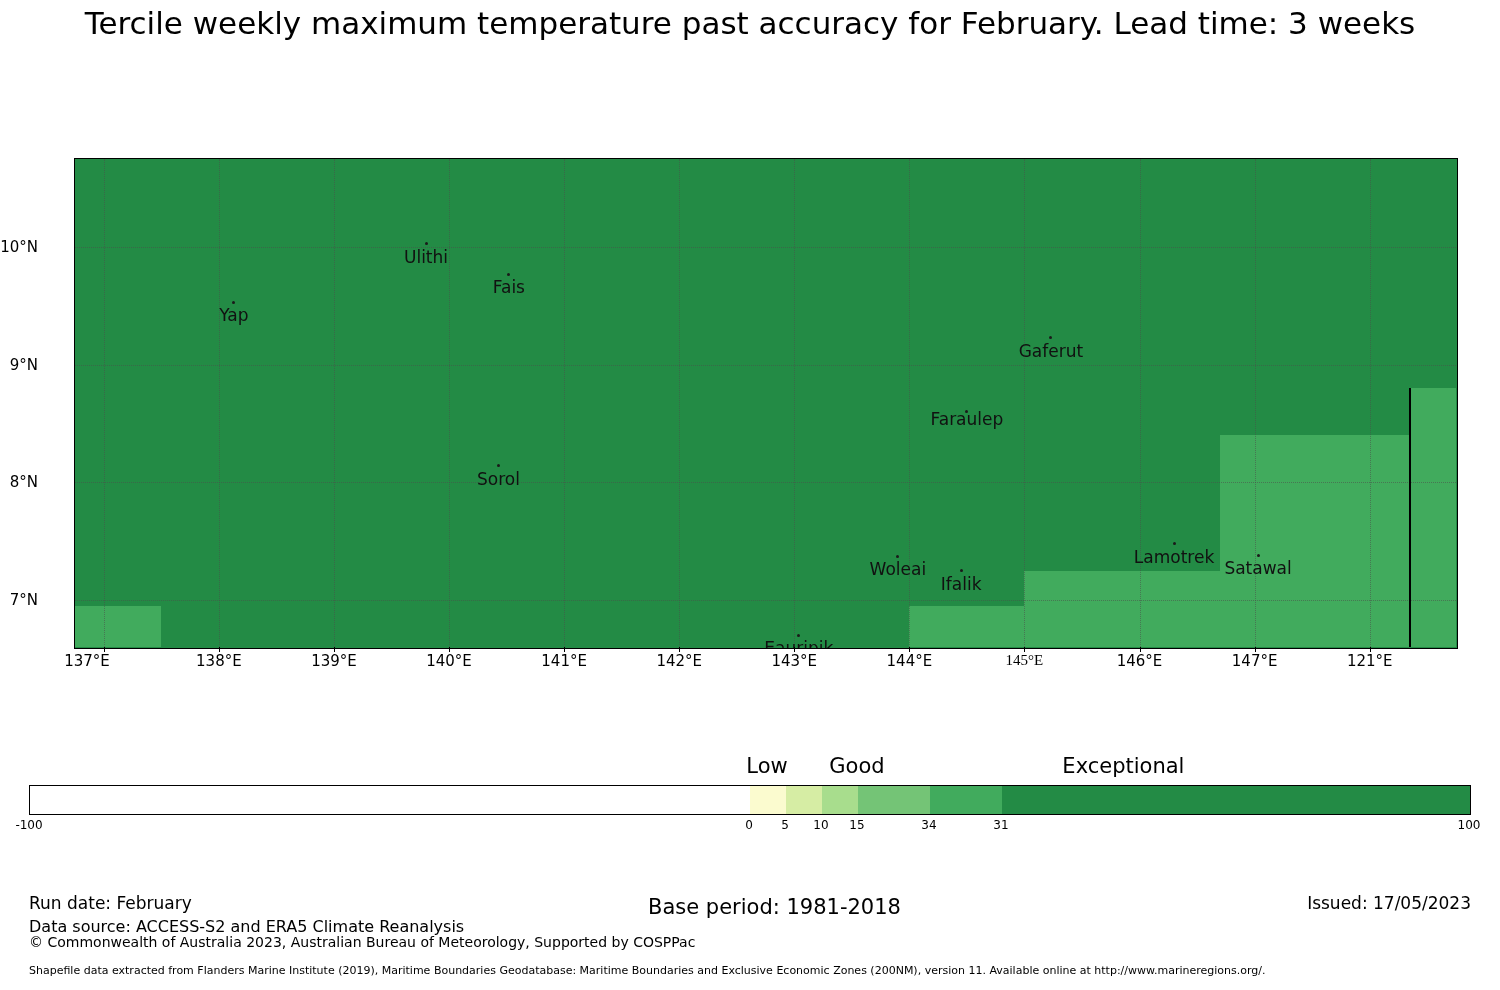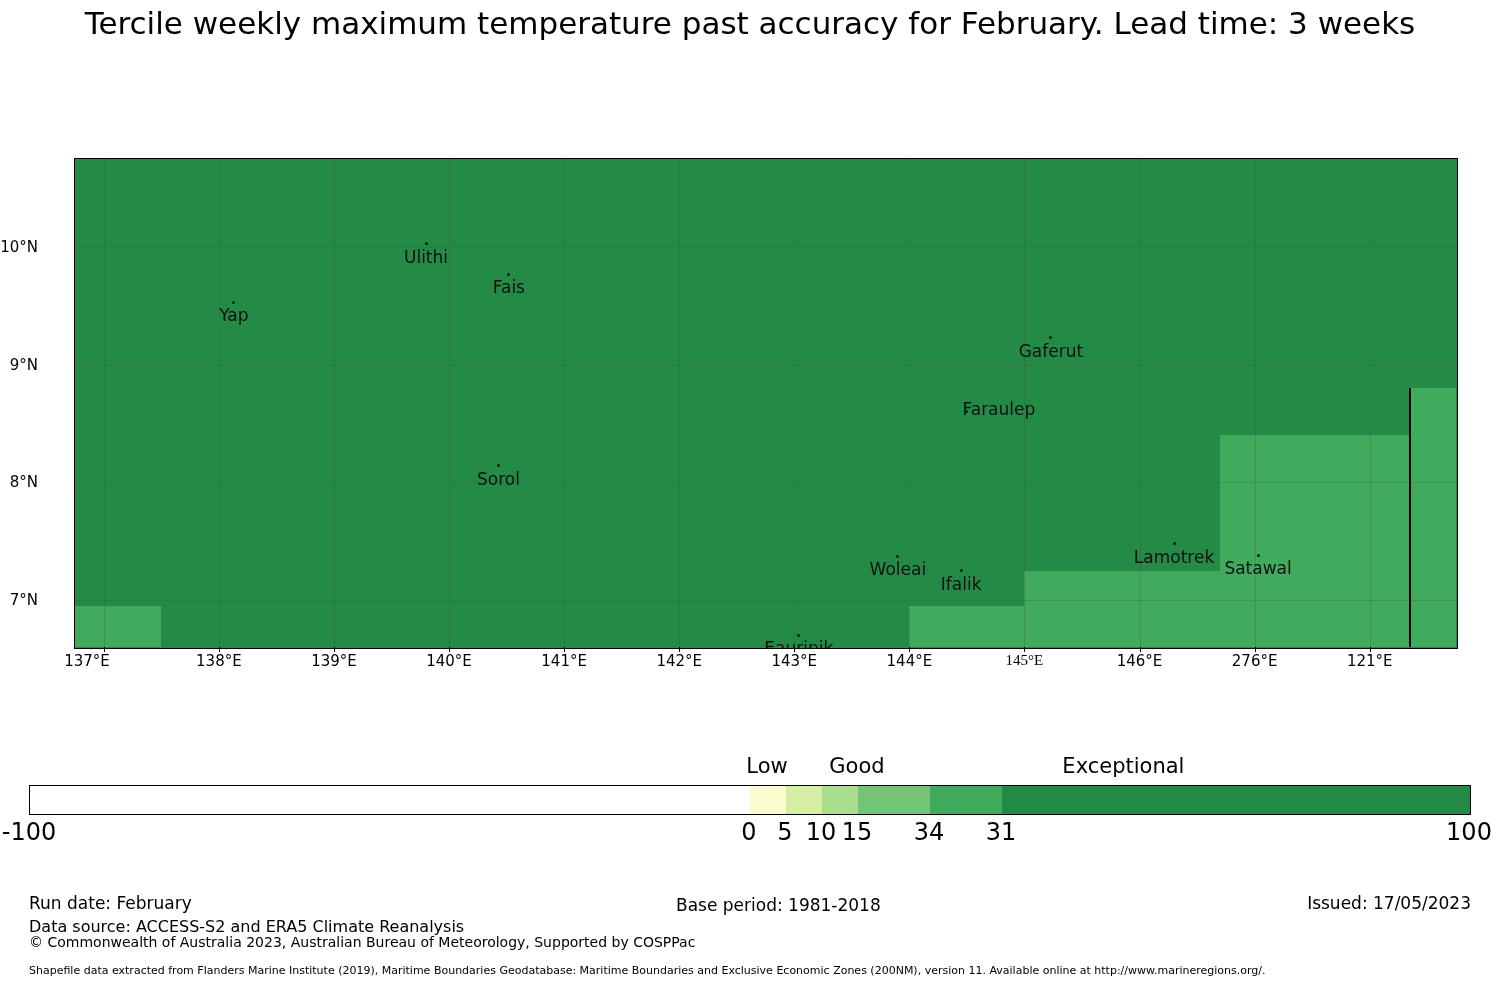--- a/index.html
+++ b/index.html
@@ -48,37 +48,37 @@
     position:absolute;top:652px;font-size:15px;white-space:nowrap;
     transform:translateX(-50%);
   }
   .xtick-mark{position:absolute;top:647px;width:0;height:5px;border-left:1px solid #000;}
 
   
   .cbar-wrap{position:absolute;left:29px;top:785px;width:1442px;height:30px;}
   .cbar{position:absolute;left:0;top:0;width:1442px;height:30px;border:1px solid #000;box-sizing:border-box;}
   .cseg{position:absolute;top:0;height:100%;}
   .cbar-tick{
-    position:absolute;top:33px;font-size:24px;white-space:nowrap;
+    position:absolute;top:33px;font-size:12px;white-space:nowrap;
     transform:translateX(-50%);
   }
   .cbar-cat{
     position:absolute;top:-31px;font-size:21px;white-space:nowrap;
     transform:translateX(-50%);
   }
   .cbar-xlabel{
     position:absolute;left:0;top:844px;width:1500px;text-align:center;
     font-size:23px;
   }
 
   
   .f-rundate{position:absolute;left:29px;top:893px;font-size:17px;}
   .f-datasource{position:absolute;left:29px;top:917px;font-size:16px;}
   .f-copyright{position:absolute;left:29px;top:934px;font-size:14px;}
-  .f-baseperiod{position:absolute;left:676px;top:895px;font-size:17px;text-align:center;}
+  .f-baseperiod{position:absolute;left:648px;top:895px;font-size:21px;text-align:center;}
   .f-issued{position:absolute;right:29px;top:893px;font-size:17px;}
   .f-shapefile{position:absolute;left:29px;top:964px;font-size:11px;}
 </style>
 </head>
 <body>
 
 <div class="fig">
 
   <div class="title">Tercile weekly maximum temperature past accuracy for February. Lead time: 3 weeks</div>
 
@@ -110,21 +110,21 @@
       <div class="isl-label" style="left: 158.815px; top: 146.46px;">Yap</div>
       <div class="isl-dot" style="left: 349.504px; top: 83.1651px;"></div>
       <div class="isl-label" style="left: 351.004px; top: 87.6651px;">Ulithi</div>
       <div class="isl-dot" style="left: 432.364px; top: 113.739px;"></div>
       <div class="isl-label" style="left: 433.864px; top: 118.239px;">Fais</div>
       <div class="isl-dot" style="left: 422.007px; top: 305.411px;"></div>
       <div class="isl-label" style="left: 423.507px; top: 309.911px;">Sorol</div>
       <div class="isl-dot" style="left: 974.407px; top: 177.237px;"></div>
       <div class="isl-label" style="left: 975.907px; top: 181.737px;">Gaferut</div>
       <div class="isl-dot" style="left: 890.396px; top: 251.319px;"></div>
-      <div class="isl-label" style="left: 891.896px; top: 240px; margin-left: 32px;">Faraulep</div>
+      <div class="isl-label" style="left: 891.896px; top: 250px;">Faraulep</div>
       <div class="isl-dot" style="left: 821.346px; top: 395.955px;"></div>
       <div class="isl-label" style="left: 822.846px; top: 400.455px;">Woleai</div>
       <div class="isl-dot" style="left: 884.642px; top: 410.066px;"></div>
       <div class="isl-label" style="left: 886.142px; top: 414.566px;">Ifalik</div>
       <div class="isl-dot" style="left: 722.374px; top: 474.741px;"></div>
       <div class="isl-label" style="left: 723.874px; top: 479.241px;">Eauripik</div>
       <div class="isl-dot" style="left: 1097.55px; top: 383.02px;"></div>
       <div class="isl-label" style="left: 1099.05px; top: 387.52px;">Lamotrek</div>
       <div class="isl-dot" style="left: 1181.56px; top: 394.78px;"></div>
       <div class="isl-label" style="left: 1183.06px; top: 399.28px;">Satawal</div>
@@ -148,21 +148,21 @@
       <div class="xtick" style="left: 679.188px;">142°E</div>
       <div class="xtick-mark" style="left: 679.188px;"></div>
       <div class="xtick" style="left: 794.271px;">143°E</div>
       <div class="xtick-mark" style="left: 794.271px;"></div>
       <div class="xtick" style="left: 909.354px;">144°E</div>
       <div class="xtick-mark" style="left: 909.354px;"></div>
       <div class="xtick" style="left: 1024.44px; font-family: Liberation Serif, serif;">145°E</div>
       <div class="xtick-mark" style="left: 1024.44px;"></div>
       <div class="xtick" style="left: 1139.52px;">146°E</div>
       <div class="xtick-mark" style="left: 1139.52px;"></div>
-      <div class="xtick" style="left: 1254.6px;">276°E</div>
+      <div class="xtick" style="left: 1254.6px;">147°E</div>
       <div class="xtick-mark" style="left: 1254.6px;"></div>
       <div class="xtick" style="left: 1369.69px;">121°E</div>
       <div class="xtick-mark" style="left: 1369.69px;"></div>
     </div>
 
   <div class="cbar-wrap">
     <div class="cbar" id="cbar">
         <div class="cseg" style="left: 0px; width: 720px; background: rgb(255, 255, 255);"></div>
         <div class="cseg" style="left: 720px; width: 36px; background: rgb(251, 251, 207);"></div>
         <div class="cseg" style="left: 756px; width: 36px; background: rgb(214, 237, 164);"></div>

